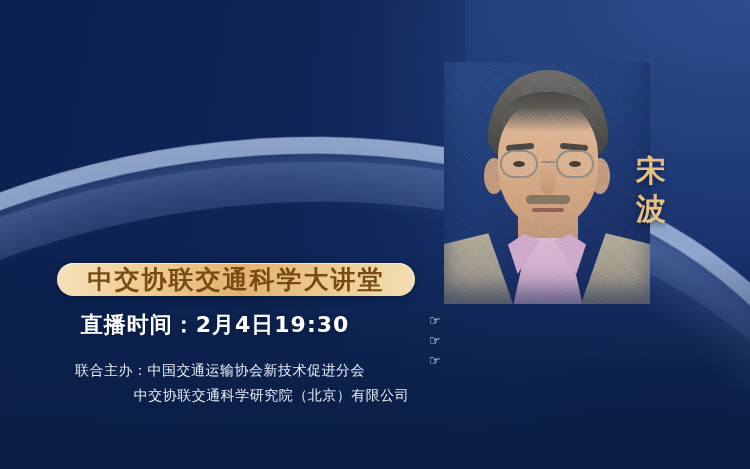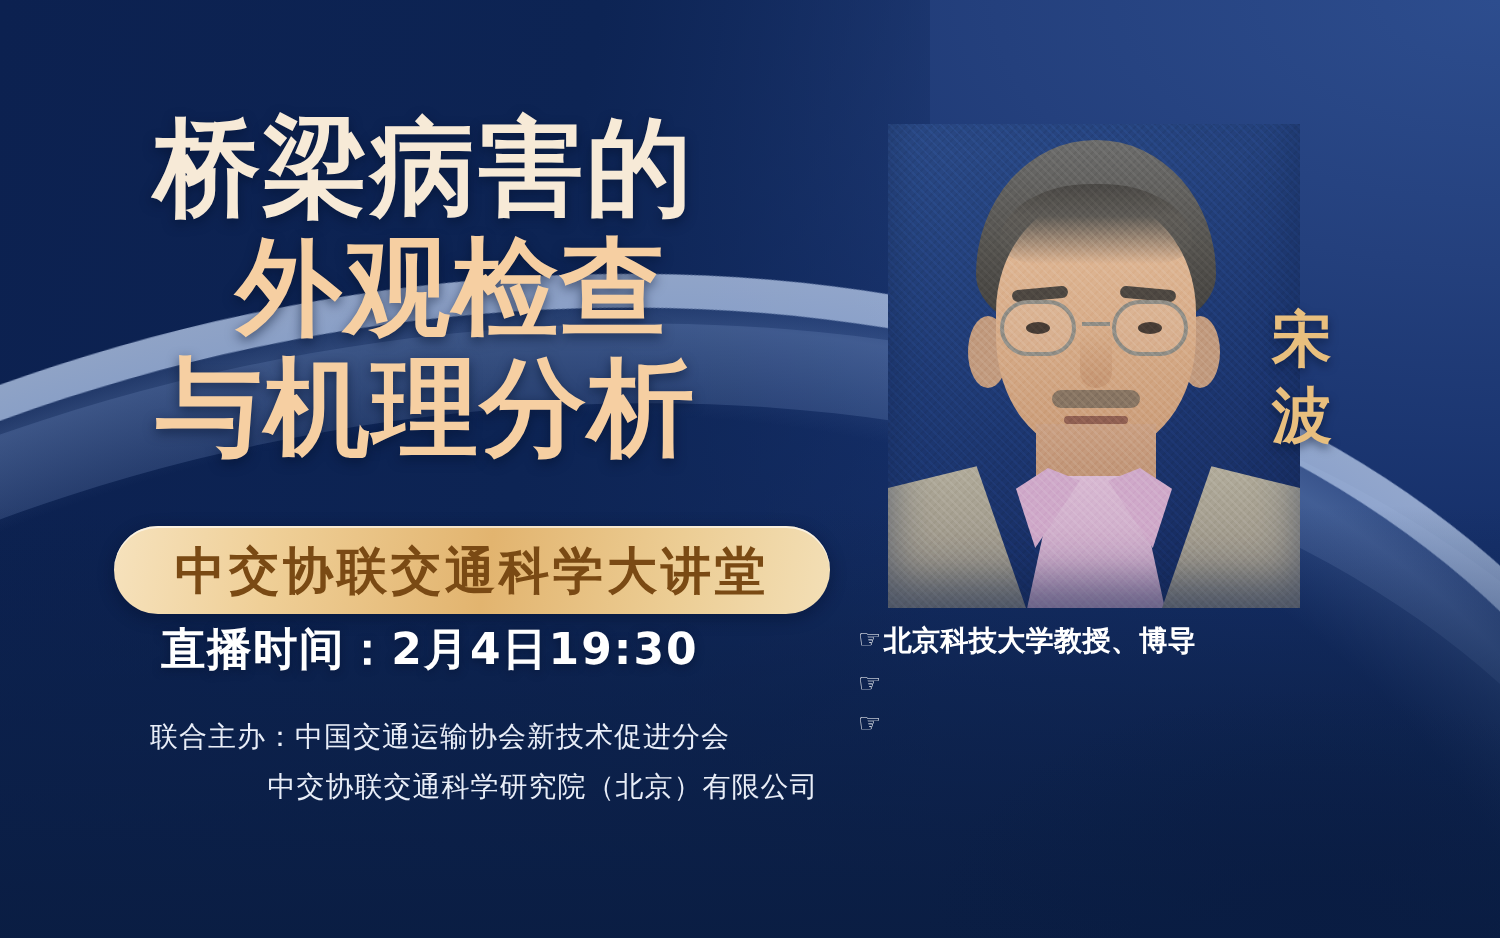--- a/index.html
+++ b/index.html
@@ -152,21 +152,21 @@
     line-height:1.0;
     letter-spacing:1px;
   }
   .t-line{display:block;white-space:nowrap;}
   .t1{font-size:53px;color:#f7ead7;text-shadow:0 2px 6px rgba(4,16,44,.55);margin-left:-6px;}
   .t2{font-size:53px;color:#f6cfa2;text-shadow:0 2px 6px rgba(4,16,44,.55);margin-top:7px;margin-left:22px;}
   .t3{font-size:53px;color:#f6cfa2;text-shadow:0 2px 6px rgba(4,16,44,.55);margin-top:7px;margin-left:-4px;}
 
   
   .pill{
-    position:absolute;left:57px;top:263px;width:358px;height:44px;
+    position:absolute;left:57px;top:263px;width:358px;height:33px;
     border-radius:23px;
     background:linear-gradient(100deg,#f6e2bd 0%,#efcf97 22%,#e2b46f 52%,#eccd94 78%,#f3dfb6 100%);
     box-shadow:0 2px 8px rgba(4,14,40,.45), inset 0 1px 0 rgba(255,255,255,.6);
     display:flex;align-items:center;justify-content:center;
   }
   .pill-text{
     font-family:"DejaVu Sans","Liberation Sans",sans-serif;
     font-size:25px;font-weight:bold;color:#7a4a14;letter-spacing:2px;
     white-space:nowrap;
   }
@@ -176,21 +176,21 @@
     position:absolute;left:0;top:310px;width:430px;text-align:center;
     font-family:"DejaVu Sans","Liberation Sans",sans-serif;
     font-size:22px;font-weight:bold;color:#ffffff;letter-spacing:1px;
     text-shadow:0 1px 4px rgba(4,14,40,.5);
     white-space:nowrap;
   }
 
   
   .org{
     position:absolute;left:0;top:358px;width:440px;
-    font-family:Liberation Mono, monospace;
+    font-family:Liberation Sans, sans-serif;
     font-size:14px;color:#e9eef8;line-height:1.75;
     text-align:center;letter-spacing:.5px;
   }
   .org-l1{display:block;white-space:nowrap;}
   .org-l2{display:block;white-space:nowrap;padding-left:103px;}
 
   
   .sp-name{
     position:absolute;left:628px;top:152px;width:46px;
     font-family:"DejaVu Sans","Liberation Sans",sans-serif;
@@ -247,46 +247,40 @@
       <div class="ph-shirt"></div>
       <div class="ph-collar-l"></div>
       <div class="ph-collar-r"></div>
       <div class="ph-jacket-l"></div>
       <div class="ph-jacket-r"></div>
       <div class="ph-tex"></div>
       <div class="ph-vign"></div>
     </div>
   </div>
 
-  <div class="title-block">
-    <span class="t-line t1">桥梁病害的</span>
-    <span class="t-line t2">外观检查</span>
-    <span class="t-line t3">与机理分析</span>
-  </div>
 
   <div class="pill">
     <span class="pill-text">中交协联交通科学大讲堂</span>
   </div>
 
   <div class="live-time">直播时间：2月4日19:30</div>
 
   <div class="org">
     <span class="org-l1">联合主办：中国交通运输协会新技术促进分会</span>
     <span class="org-l2">中交协联交通科学研究院（北京）有限公司</span>
   </div>
 
   <div class="sp-name">
     <span>宋</span>
     <span>波</span>
   </div>
 
   <div class="creds">
     <div class="cred-row">
       <span class="cred-ico">☞</span>
-      <span class="cred-txt">北京科技大学教授、博导</span>
     </div>
     <div class="cred-row">
       <span class="cred-ico">☞</span>
     </div>
     <div class="cred-row">
       <span class="cred-ico">☞</span>
     </div>
   </div>
 
 </div>

